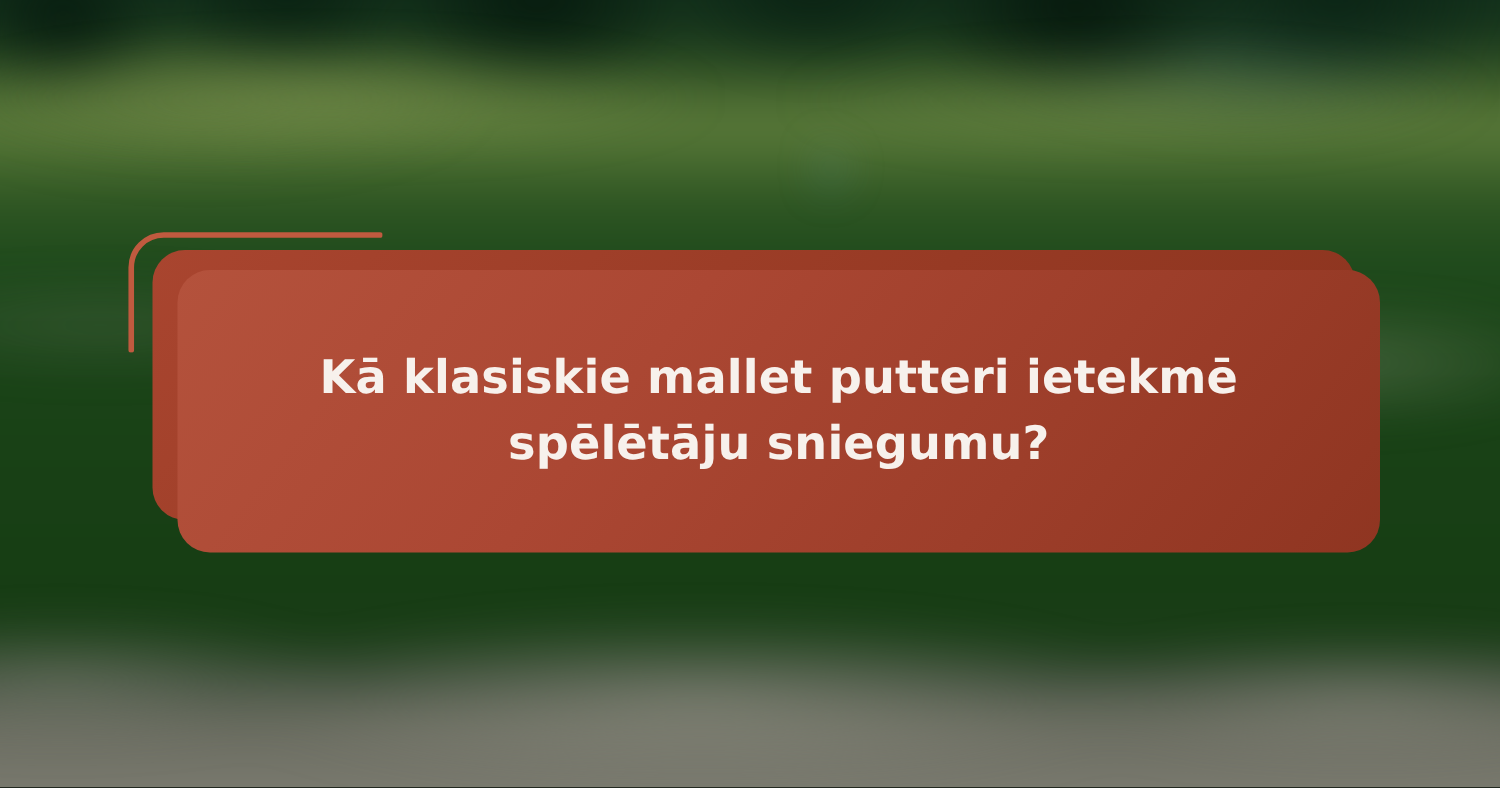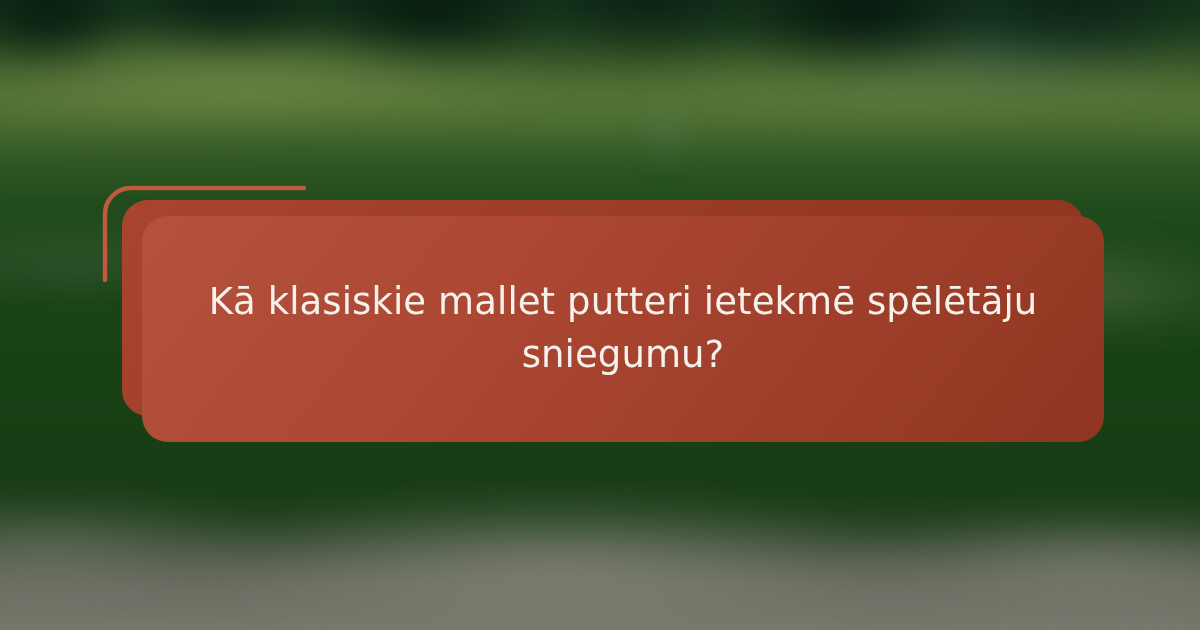--- a/index.html
+++ b/index.html
@@ -139,21 +139,21 @@
     justify-content: center;
     box-sizing: border-box;
     padding: 0 54px;
   }
 
   .headline {
     margin: 0;
     color: #f7f1ec;
     font-family: "DejaVu Sans", "Liberation Sans", sans-serif;
     font-size: 37px;
-    font-weight: 400;
+    font-weight: 700;
     line-height: 1.42;
     letter-spacing: .1px;
     text-align: center;
     width: 100%;
   }
 </style>
 </head>
 <body>
 
 <div id="poster">

